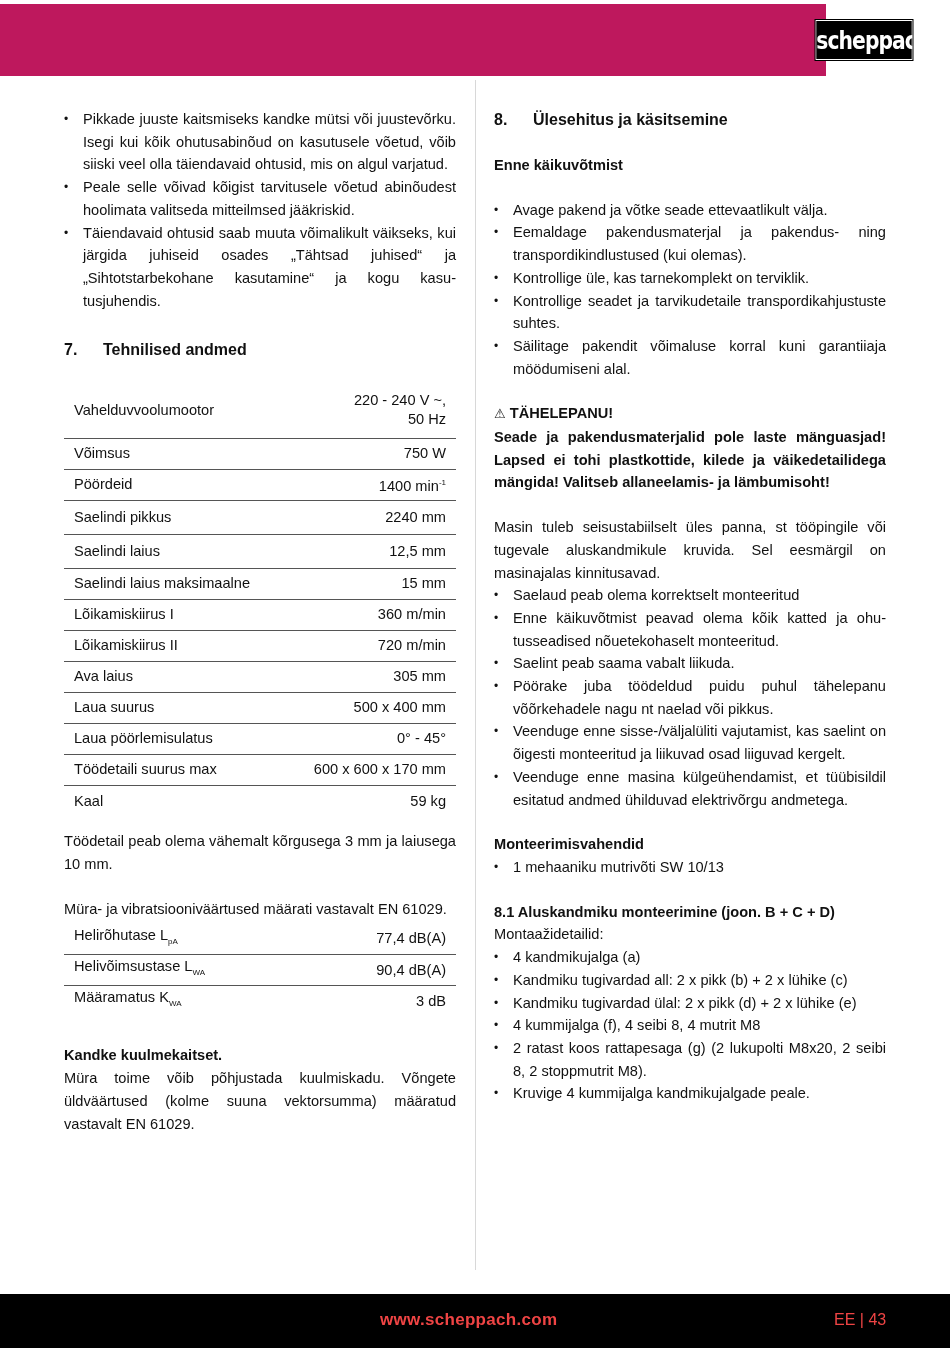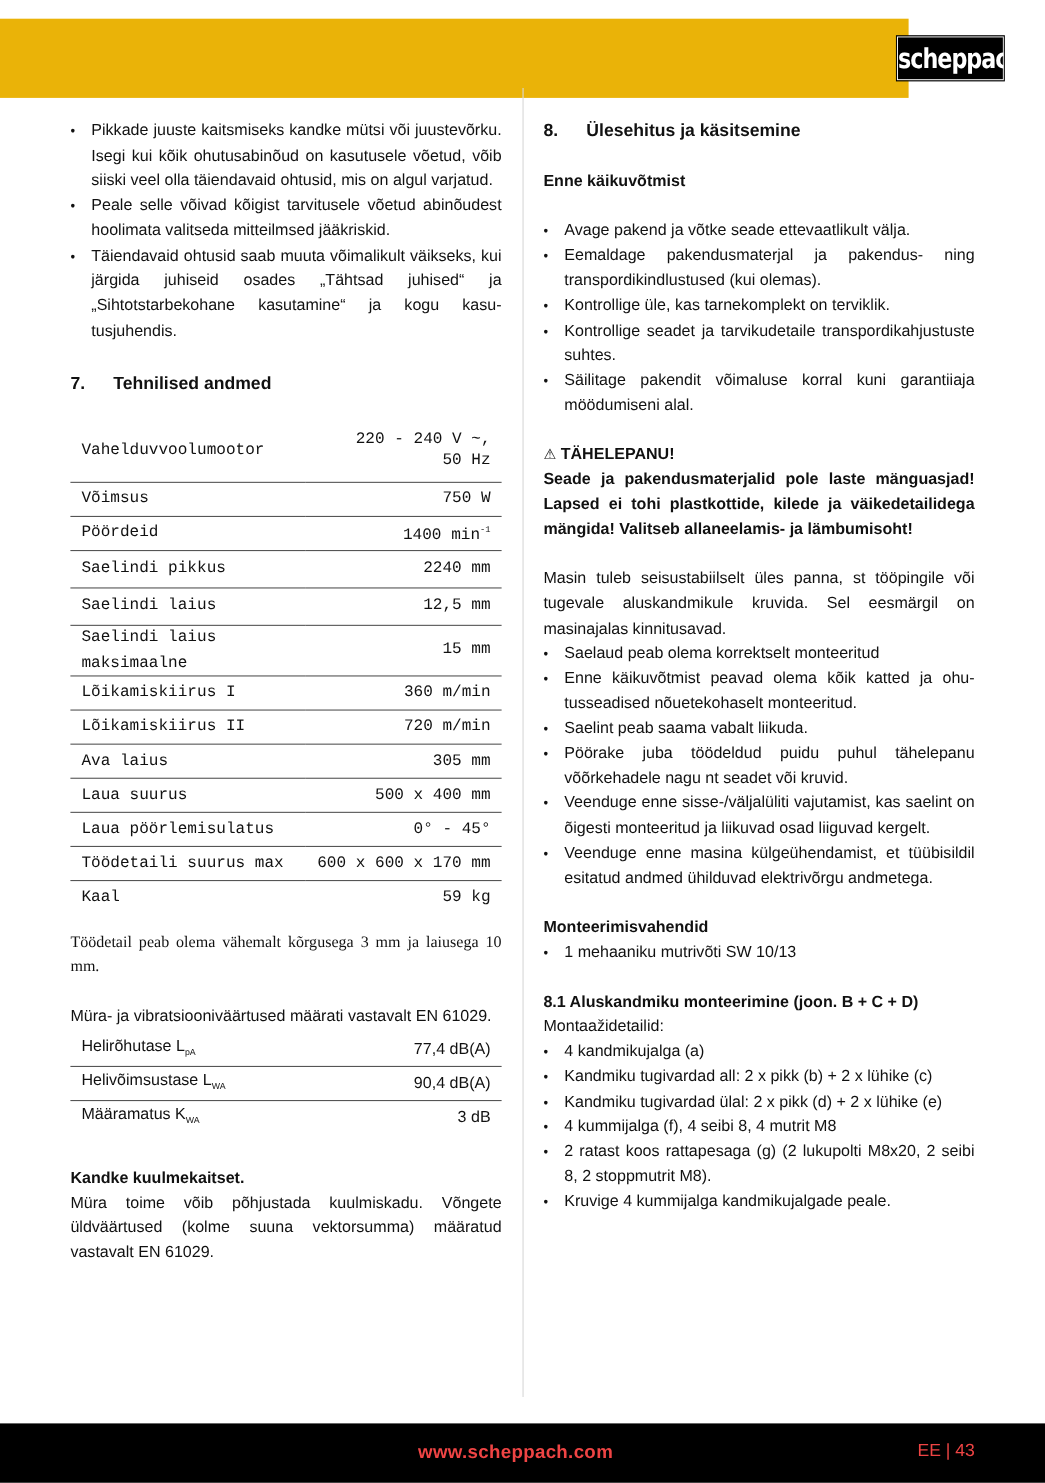--- a/index.html
+++ b/index.html
@@ -1,19 +1,19 @@
 <!DOCTYPE html>
 <html><head>
 <meta charset="utf-8">
 <style>
   * { box-sizing: border-box; margin: 0; padding: 0; }
   html, body { width: 950px; height: 1348px; background: #ffffff; }
   body { font-family: "Liberation Sans", sans-serif; color: #111; position: relative; overflow: hidden; }
 
-  .top-bar { position: absolute; left: 0; top: 17px; width: 826px; height: 72px; background: #eab308; }
+  .top-bar { position: absolute; left: 0; top: 4px; width: 826px; height: 72px; background: #be185d; }
   .logo { position: absolute; left: 810px; top: 16px; width: 108px; height: 40px; background: #000; color: #fff;
           font-family: "DejaVu Sans Condensed", "DejaVu Sans", sans-serif; font-weight: bold; font-size: 25px;
           letter-spacing: -1px; text-align: center; line-height: 40px; border: 1px solid #fff; outline: 1px solid #000; transform: scaleX(0.9); }
 
   .col-divider { position: absolute; left: 475px; top: 80px; width: 1px; height: 1190px; background: #d8d8d8; }
 
   .col { position: absolute; top: 108px; width: 392px; font-size: 14.6px; line-height: 22.7px; }
   .col-left { left: 64px; }
   .col-right { left: 494px; }
 
@@ -54,21 +54,21 @@
   <ul class="bullets">
     <li>Pikkade juuste kaitsmiseks kandke mütsi või juus­tevõrku. Isegi kui kõik ohutusabinõud on kasutusele võetud, võib siiski veel olla täiendavaid ohtusid, mis on algul varjatud.</li>
     <li>Peale selle võivad kõigist tarvitusele võetud abinõu­dest hoolimata valitseda mitteilmsed jääkriskid.</li>
     <li>Täiendavaid ohtusid saab muuta võimalikult väik­seks, kui järgida juhiseid osades „Tähtsad juhised“ ja „Sihtotstarbekohane kasutamine“ ja kogu kasu­tusjuhendis.</li>
   </ul>
 
   <h2 class="section" style="margin-top:26px;">
     <span class="num">7.</span><span>Tehnilised andmed</span>
   </h2>
 
-  <table class="specs" style="margin-top:20px;font-family:Liberation Mono, monospace;">
+  <table class="specs" style="margin-top:20px;">
     <tbody>
         <tr class="tall">
       <td>Vahelduvvoolumootor</td>
       <td class="val"><span>220 - 240 V ~,</span><br><span>50 Hz</span></td>
     </tr>
     <tr>
       <td>Võimsus</td>
       <td class="val">750 W</td>
     </tr>
     <tr>
@@ -111,21 +111,21 @@
       <td>Töödetaili suurus max</td>
       <td class="val">600 x 600 x 170 mm</td>
     </tr>
     <tr>
       <td>Kaal</td>
       <td class="val">59 kg</td>
     </tr>
   </tbody>
     </table>
 
-  <p class="just" style="margin-top:14px;font-family:Liberation Serif, serif;">Töödetail peab olema vähemalt kõrgusega 3 mm ja laiusega 10 mm.</p>
+  <p class="just" style="margin-top:14px;">Töödetail peab olema vähemalt kõrgusega 3 mm ja laiusega 10 mm.</p>
   <p class="just" style="margin-top:22px;">Müra- ja vibratsiooniväärtused määrati vastavalt EN 61029.</p>
 
   <table class="specs" style="margin-top:3px;">
     <tbody>
         <tr>
       <td><span>Helirõhutase L</span><sub class="s">pA</sub></td>
       <td class="val">77,4 dB(A)</td>
     </tr>
     <tr>
       <td><span>Helivõimsustase L</span><sub class="s">WA</sub></td>
@@ -163,21 +163,21 @@
       <span>TÄHELEPANU!</span>
     </p>
     <p class="bold just">Seade ja pakendusmaterjalid pole laste mänguas­jad! Lapsed ei tohi plastkottide, kilede ja väikede­tailidega mängida! Valitseb allaneelamis- ja läm­bumisoht!</p>
   </div>
 
   <p class="just" style="margin-top:22px;">Masin tuleb seisustabiilselt üles panna, st tööpingile või tugevale aluskandmikule kruvida. Sel eesmärgil on masinajalas kinnitusavad.</p>
   <ul class="bullets">
     <li>Saelaud peab olema korrektselt monteeritud</li>
     <li>Enne käikuvõtmist peavad olema kõik katted ja ohu­tusseadised nõuetekohaselt monteeritud.</li>
     <li>Saelint peab saama vabalt liikuda.</li>
-    <li>Pöörake juba töödeldud puidu puhul tähelepanu võõrkehadele nagu nt seadet või kruvid.</li>
+    <li>Pöörake juba töödeldud puidu puhul tähelepanu võõrkehadele nagu nt naelad või pikkus.</li>
     <li>Veenduge enne sisse-/väljalüliti vajutamist, kas saelint on õigesti monteeritud ja liikuvad osad liigu­vad kergelt.</li>
     <li>Veenduge enne masina külgeühendamist, et tüübi­sildil esitatud andmed ühilduvad elektrivõrgu and­metega.</li>
   </ul>
 
   <p class="bold" style="margin-top:22px;">Monteerimisvahendid</p>
   <ul class="bullets">
     <li>1 mehaaniku mutrivõti SW 10/13</li>
   </ul>
 
   <p class="bold" style="margin-top:22px;">8.1 Aluskandmiku monteerimine (joon. B + C + D)</p>

